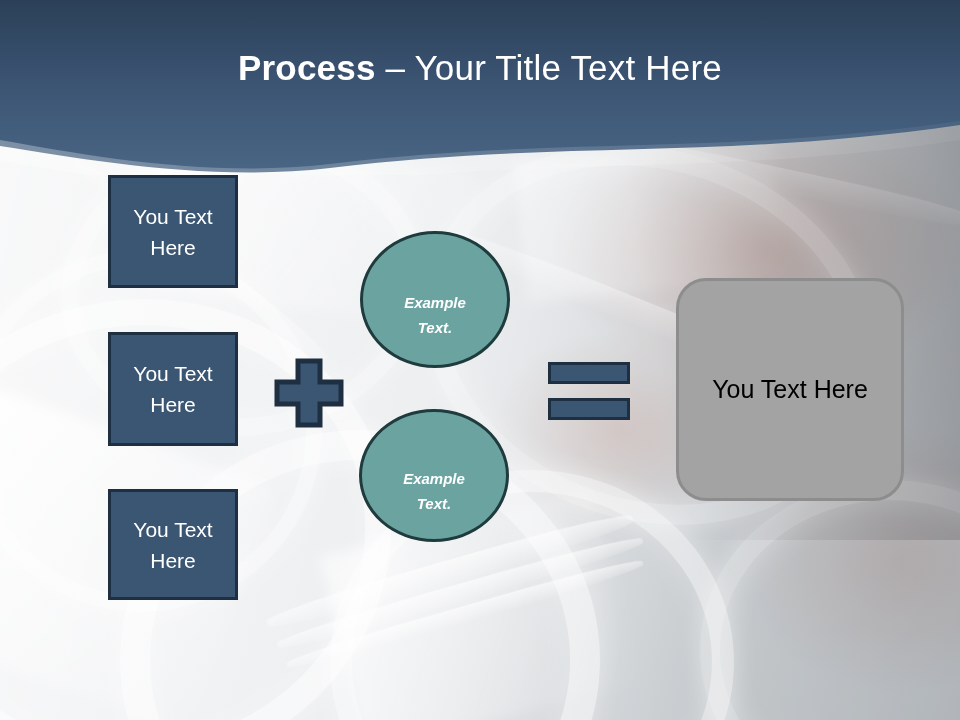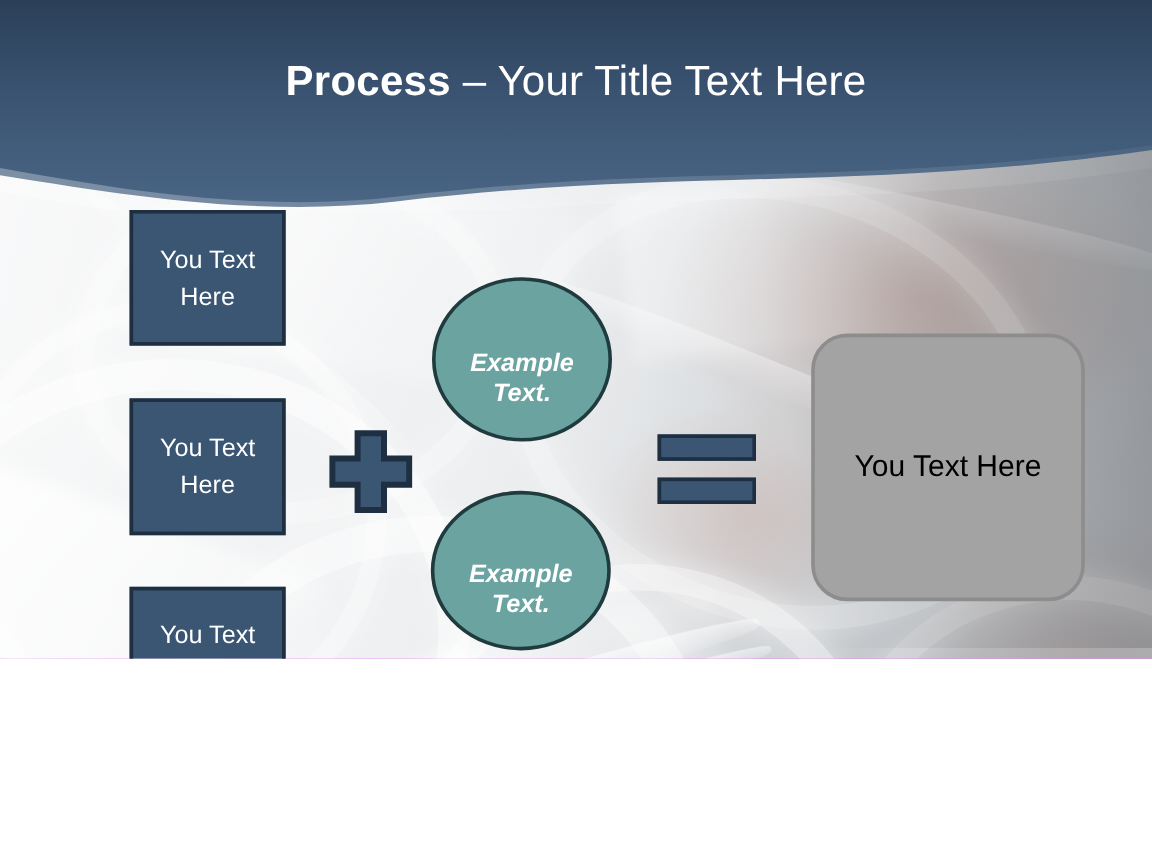--- a/index.html
+++ b/index.html
@@ -7,23 +7,23 @@
     padding: 0;
     background: #ffffff;
   }
   body {
     font-family: "Liberation Sans", sans-serif;
   }
 
   #slide {
     position: relative;
     width: 960px;
-    height: 549px;
+    height: 720px;
     overflow: hidden;
-    background: #d946ef;
+    background: #0f172a;
   }
 
   
   .photo-layer {
     position: absolute;
     inset: 0;
     overflow: hidden;
   }
   .photo-base {
     position: absolute;
@@ -137,21 +137,21 @@
     position: absolute;
     border-radius: 50%;
     background: #6aa3a0;
     border: 3px solid #1f3b3d;
     color: #ffffff;
     display: flex;
     flex-direction: column;
     align-items: center;
     justify-content: center;
     text-align: center;
-    font-size: 21px;
+    font-size: 15px;
     line-height: 25px;
     font-weight: bold;
     font-style: italic;
     box-sizing: border-box;
   }
   .circ1 { left: 360px; top: 231px; width: 150px; height: 137px; }
   .circ2 { left: 359px; top: 409px; width: 150px; height: 133px; }
   .circ-text { display: block; width: 100%; padding-top: 30px; }
 
   

